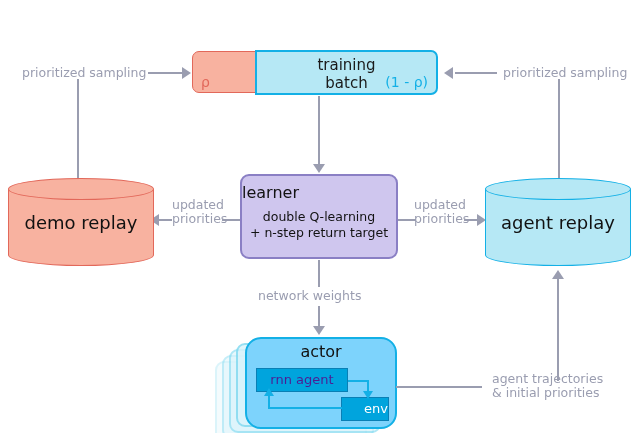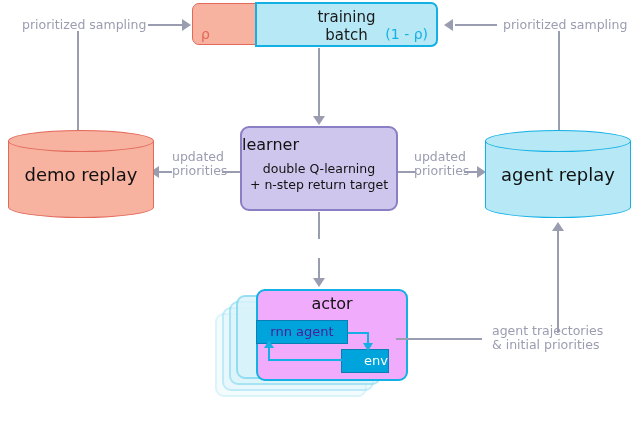--- a/index.html
+++ b/index.html
@@ -1,20 +1,20 @@
 <!DOCTYPE html>
 <html><head>
 <meta charset="utf-8">
 <style>
   html,body{margin:0;padding:0;background:#ffffff;}
   body{
     font-family:"DejaVu Sans","Liberation Sans",sans-serif;
     width:640px;height:433px;overflow:hidden;
   }
-  #stage{position:relative;width:640px;height:361px;background:#fff;}
+  #stage{position:relative;width:640px;height:361px;background:#fff;margin-top:48px;}
 
   .lbl{
     position:absolute;
     color:#9a9db0;
     font-size:12.5px;
     line-height:14px;
     white-space:nowrap;
     letter-spacing:0px;
   }
   .lbl.ctr{text-align:left;}
@@ -83,22 +83,22 @@
   
   .stackcard{
     position:absolute;border-radius:9px;box-sizing:border-box;
     background:#d9f3fb;border:2px solid #7fd9f0;
   }
   #card4{left:215px;top:313px;width:152px;height:84px;opacity:.28;}
   #card3{left:222px;top:307px;width:152px;height:84px;opacity:.45;}
   #card2{left:229px;top:301px;width:152px;height:84px;opacity:.62;}
   #card1{left:236px;top:295px;width:152px;height:84px;opacity:.82;}
   #actor-box{
-    position:absolute;left:256px;top:289px;width:152px;height:92px;
-    background:#f0abfc;border:2px solid #13b0e6;border-radius:9px;box-sizing:border-box;
+    position:absolute;left:245px;top:289px;width:152px;height:92px;
+    background:#7dd3fc;border:2px solid #13b0e6;border-radius:16px;box-sizing:border-box;
   }
   #actor-title{
     position:absolute;left:0;right:0;top:3px;text-align:center;
     font-size:16px;color:#111;
   }
   #rnn-box{
     position:absolute;left:256px;top:320px;width:92px;height:24px;
     background:#00a4dd;border:1.5px solid #0a7fb5;box-sizing:border-box;
   }
   #rnn-box span{
@@ -194,20 +194,21 @@
   </div>
 
   <div class="cyl" id="agent-cyl">
     <div class="bot"></div>
     <div class="body"></div>
     <div class="top"></div>
     <div class="txt">agent replay</div>
   </div>
 
   <div class="ln v" style="left:318px;top:212px;height:27px;"></div>
+  <div class="lbl ctr" style="left:258px;top:241px;width:120px;">network weights</div>
   <div class="ln v" style="left:318px;top:258px;height:22px;"></div>
   <div class="arw down" style="left:313px;top:278px;"></div>
 
   <div class="stackcard" id="card4"></div>
   <div class="stackcard" id="card3"></div>
   <div class="stackcard" id="card2"></div>
   <div class="stackcard" id="card1"></div>
 
   <div id="actor-box">
     <div id="actor-title">actor</div>

